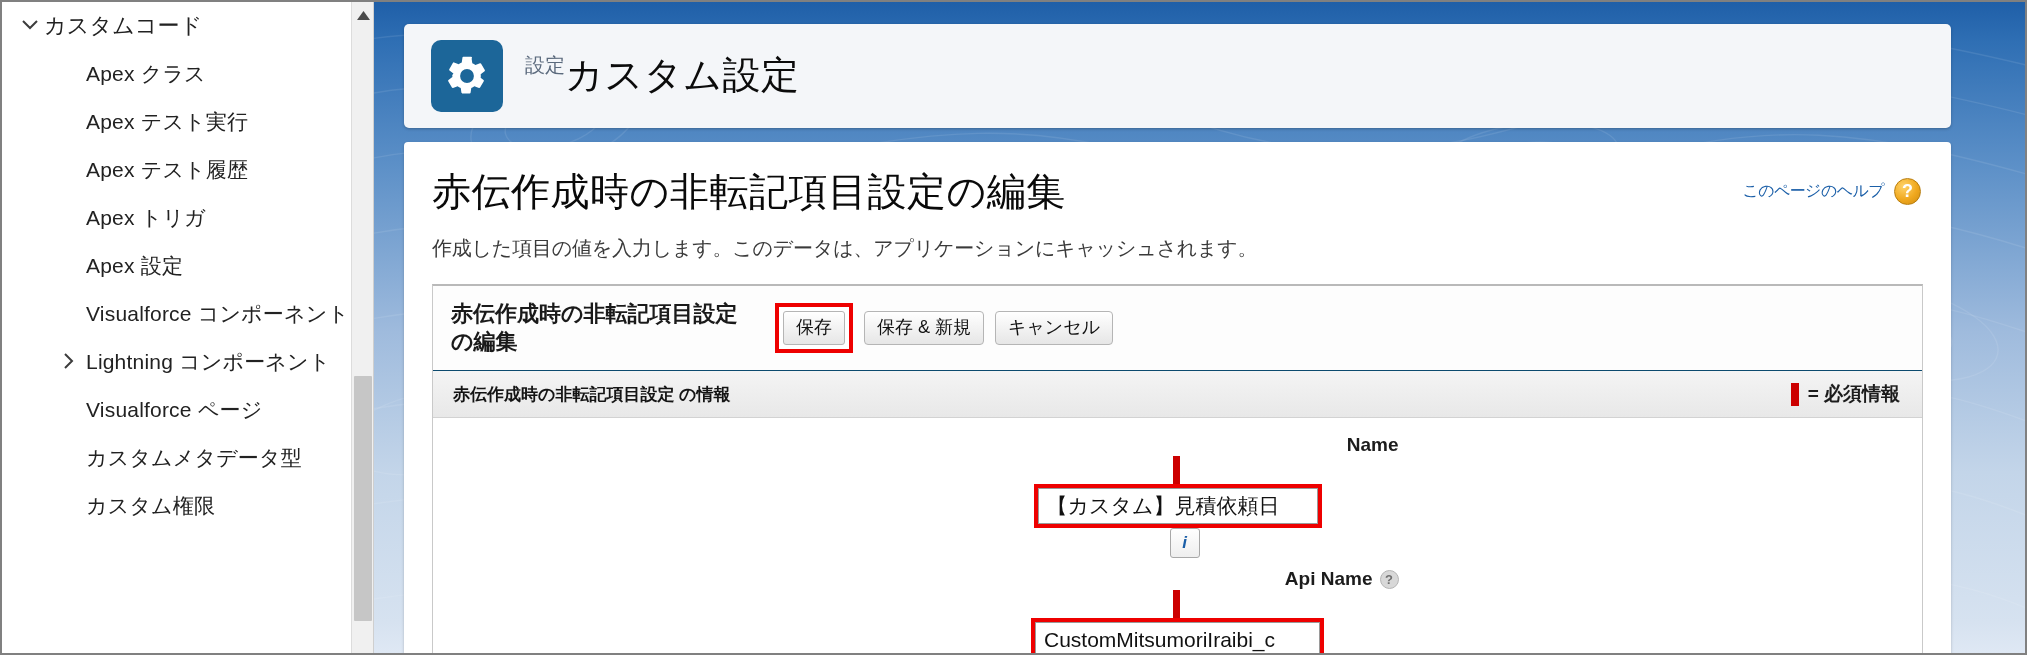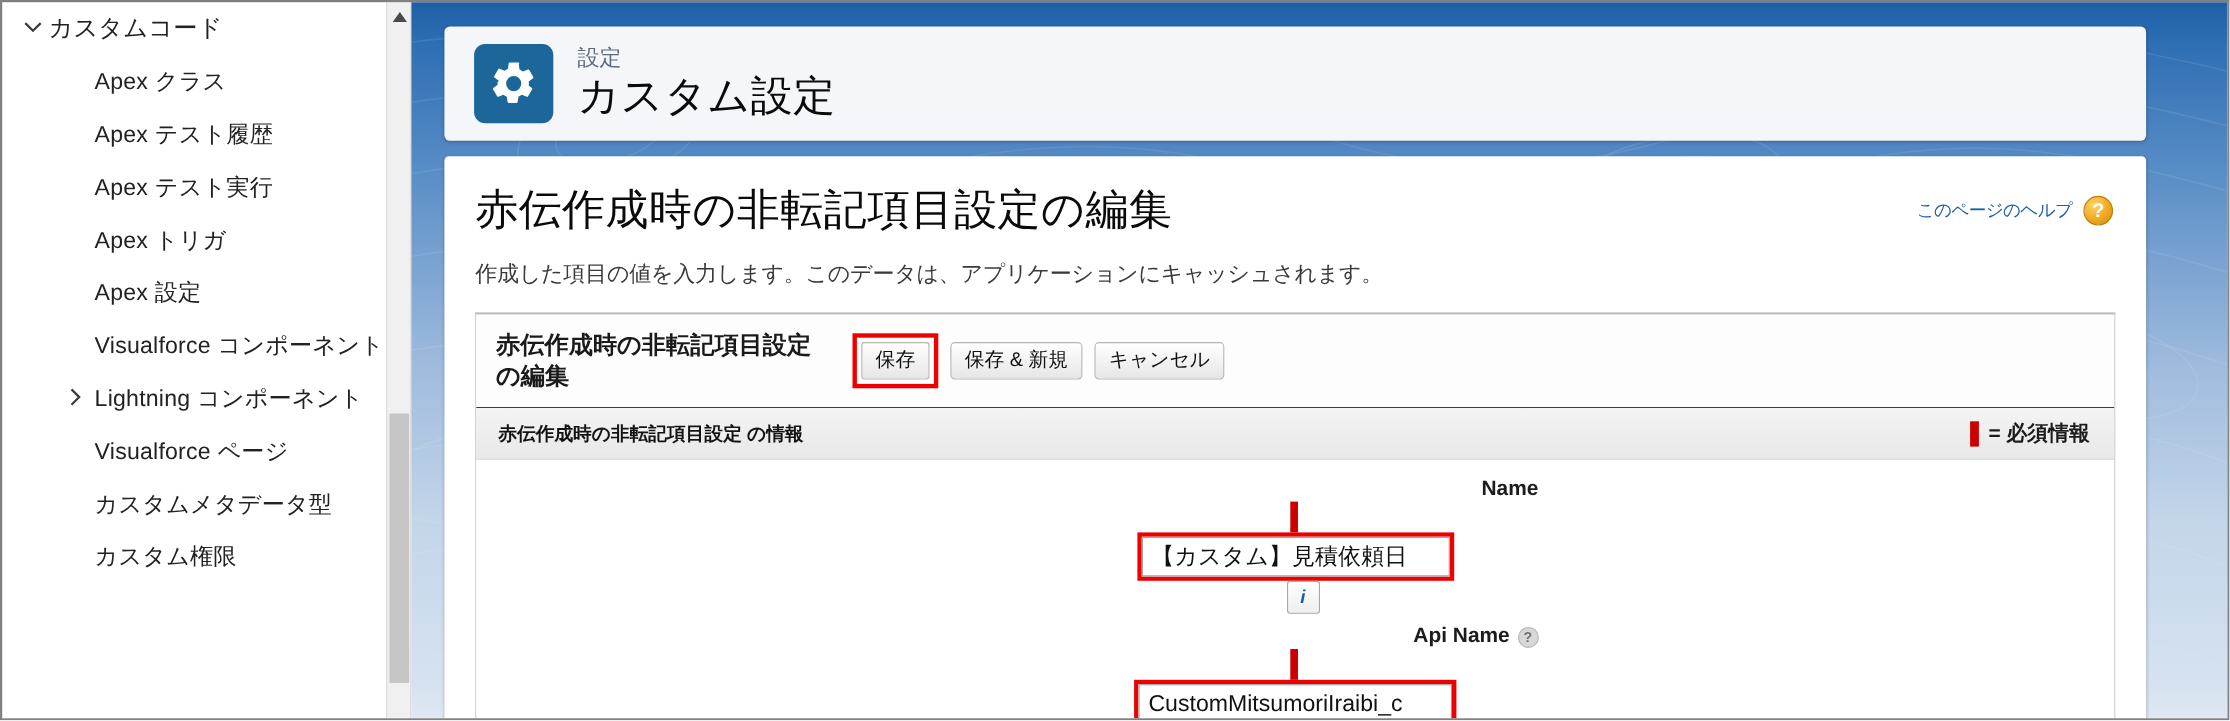--- a/index.html
+++ b/index.html
@@ -152,21 +152,21 @@
     background: #1c6699;
     border-radius: 10px;
     display: flex;
     align-items: center;
     justify-content: center;
     flex: 0 0 auto;
   }
   .header-text {
     margin-left: 22px;
     display: flex;
-    flex-direction: column;
+    flex-direction: row;
     justify-content: space-between;
   }
   .header-eyebrow {
     font-size: 20px;
     color: #5b6a7d;
     line-height: 1.15;
     margin-bottom: 2px;
   }
   .header-title {
     font-size: 38px;
@@ -408,24 +408,24 @@
             <svg width="18" height="12" viewBox="0 0 18 12">
               <path d="M2 2 L9 9 L16 2" fill="none" stroke="#3c3c3c" stroke-width="2"></path>
             </svg>
           </span>
           <span class="tree-label">カスタムコード</span>
         </div>
         <div class="tree-item level1">
           <span class="tree-label">Apex クラス</span>
         </div>
         <div class="tree-item level1">
+          <span class="tree-label">Apex テスト実行</span>
+        </div>
+        <div class="tree-item level1">
           <span class="tree-label">Apex テスト履歴</span>
-        </div>
-        <div class="tree-item level1">
-          <span class="tree-label">Apex テスト実行</span>
         </div>
         <div class="tree-item level1">
           <span class="tree-label">Apex トリガ</span>
         </div>
         <div class="tree-item level1">
           <span class="tree-label">Apex 設定</span>
         </div>
         <div class="tree-item level1">
           <span class="tree-label">Visualforce コンポーネント</span>
         </div>

